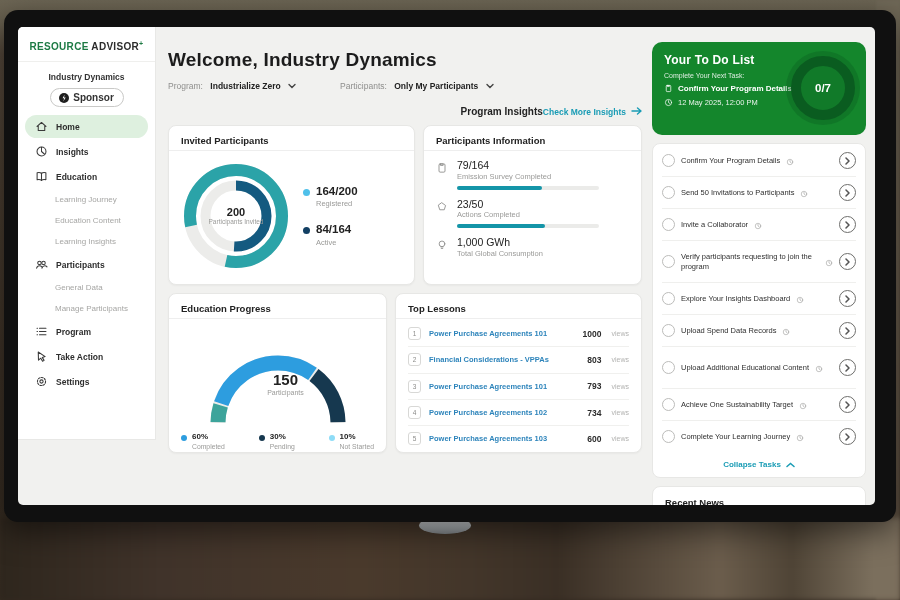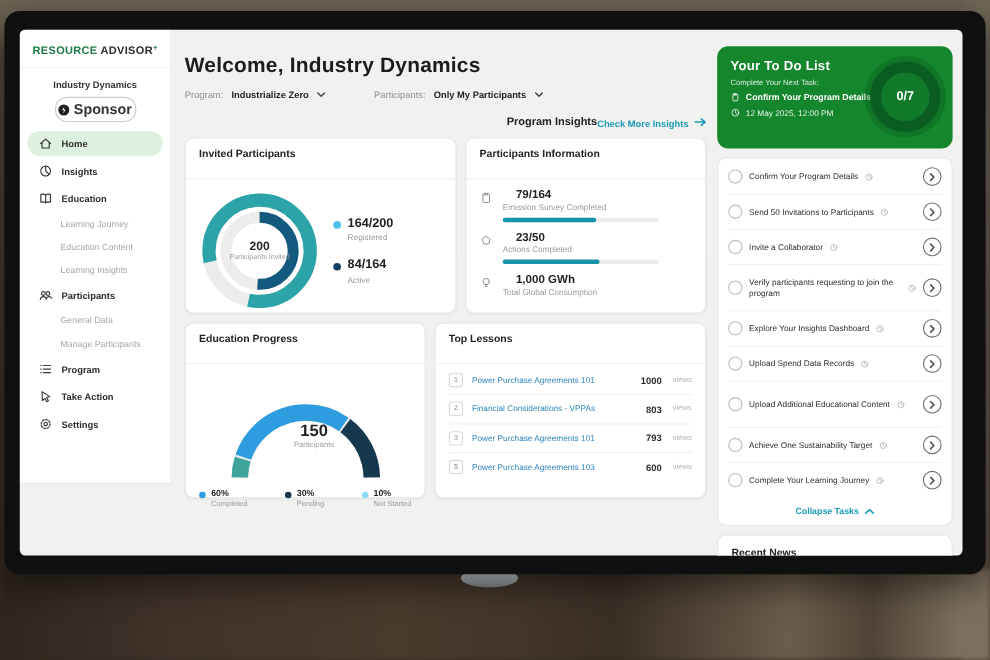--- a/index.html
+++ b/index.html
@@ -19,21 +19,21 @@
 
   
   .sidebar{position:absolute;left:0;top:0;width:137px;height:412px;background:#fff;
     border-right:1px solid #e8e8e6;border-bottom:1px solid #e8e8e6;}
   .logo{padding:13px 6px 9px;text-align:center;font-size:10px;font-weight:bold;letter-spacing:.3px;
     border-bottom:1px solid #efefed;}
   .logo .lg-g{color:#1d7a44}.logo .lg-d{color:#2c2c2c}
   .logo sup{color:#1d7a44;font-size:7px}
   .org{text-align:center;font-size:8.5px;font-weight:700;color:#333;margin-top:10px;}
   .sponsor{margin:6px auto 4px;width:62px;border:1px solid #c9c9c7;border-radius:11px;padding:3px 5px;
-    display:flex;gap:4px;align-items:center;justify-content:center;font-size:13px;font-weight:700;color:#333;background:#fff;}
+    display:flex;gap:4px;align-items:center;justify-content:center;font-size:10px;font-weight:700;color:#333;background:#fff;}
   .sp-dot{width:10px;height:10px;border-radius:50%;background:#1e1e1e;display:flex;align-items:center;justify-content:center;flex:none;}
   .nav{margin-top:8px;}
   .nav-item{display:flex;align-items:center;gap:8px;padding:5px 10px;margin:2px 7px;font-size:8.5px;
     font-weight:700;color:#2e2e2e;border-radius:14px;cursor:pointer;}
   .nav-item.sub{padding-left:30px;color:#a6a6a4;font-weight:400;font-size:8px;}
   .nav-item.active{background:#def0df;}
   .nav-ic{width:13px;height:13px;flex:none;display:flex;}
   .nav-ic svg{width:13px;height:13px;stroke:#3a3a3a;stroke-width:1.3;fill:none;stroke-linecap:round;stroke-linejoin:round;}
 
   
@@ -43,42 +43,42 @@
   .f-label{color:#8f8f8d;margin-right:5px;}
   .f-value{font-weight:700;color:#222;}
   .chev{display:inline-block;margin-left:5px;}
   .chev svg{width:8px;height:6px;stroke:#444;stroke-width:1.4;fill:none;stroke-linecap:round;}
   .sec-row{display:flex;justify-content:flex-end;align-items:center;margin-top:15px;}
   .sec-title{font-size:10px;font-weight:700;color:#222;}
   .sec-link{font-size:8.5px;font-weight:700;color:#1a9cb5;display:flex;align-items:center;gap:5px;cursor:pointer;}
   .arrow svg{width:11px;height:8px;stroke:#1a9cb5;stroke-width:1.4;fill:none;stroke-linecap:round;stroke-linejoin:round;}
   .cards{display:flex;gap:8px;margin-top:8px;}
   .card{background:#fff;border:1px solid #e7e7e5;border-radius:8px;box-shadow:0 1px 2px rgba(0,0,0,.04);height:160px;box-sizing:border-box;}
-  .card-h{padding:9px 12px 16px;font-size:9.5px;font-weight:700;color:#222;border-bottom:1px solid #eee;}
+  .card-h{padding:9px 12px 4px;font-size:9.5px;font-weight:700;color:#222;border-bottom:1px solid #eee;}
 
   
   .c-invited{width:247px;}
   .inv-body{display:flex;align-items:center;padding:6px 8px;gap:8px;}
   .donut-wrap{position:relative;width:118px;height:118px;flex:none;}
   .donut-center{position:absolute;inset:0;display:flex;flex-direction:column;align-items:center;justify-content:center;text-align:center;}
   .dc-value{font-size:11px;font-weight:800;color:#222;}
   .dc-label{font-size:6.5px;color:#9a9a98;width:56px;line-height:1.3;}
   .legend-col{display:flex;flex-direction:column;gap:16px;}
   .leg-item{display:flex;gap:6px;align-items:flex-start;}
   .leg-dot{width:7px;height:7px;border-radius:50%;margin-top:3px;flex:none;}
   .leg-value{font-size:11.5px;font-weight:800;color:#222;line-height:1;}
   .leg-label{font-size:7.5px;color:#9a9a98;margin-top:2px;}
 
   
   .c-info{width:219px;}
   .info-body{padding:9px 12px;}
   .info-row{display:flex;gap:8px;margin-bottom:9px;}
   .info-ic{width:13px;padding-top:2px;flex:none;display:flex;}
   .info-ic svg{width:12px;height:12px;stroke:#8f8f8d;stroke-width:1.2;fill:none;stroke-linecap:round;stroke-linejoin:round;}
-  .info-value{font-size:10.5px;font-weight:700;color:#222;line-height:1.1;margin-left:12px;}
+  .info-value{font-size:10.5px;font-weight:400;color:#222;line-height:1.1;}
   .info-label{font-size:7.5px;color:#9a9a98;margin-top:0;}
   .bar{width:142px;height:4px;background:#ebebe9;border-radius:2px;margin-top:5px;}
   .bar-fill{height:100%;background:#1495a8;border-radius:2px;}
 
   
   .c-edu{width:219px;}
   .gauge-wrap{position:relative;width:174px;height:100px;margin:10px auto 0;}
   .gauge-center{position:absolute;left:16px;right:0;top:42px;text-align:center;}
   .gc-value{font-size:15px;font-weight:800;color:#222;}
   .gc-label{font-size:7px;color:#9a9a98;margin-top:1px;}
@@ -88,21 +88,21 @@
   .gl-value{font-size:8px;font-weight:800;color:#222;line-height:1;}
   .gl-label{font-size:6.8px;color:#9a9a98;margin-top:2px;}
 
   
   .c-lessons{width:247px;}
   .lesson-rows{padding:2px 12px 0;}
   .lesson-row{display:flex;align-items:center;gap:8px;height:25.3px;border-bottom:1px solid #f0f0ee;}
   .lesson-row:last-child{border-bottom:none;}
   .rank{width:11px;height:11px;border:1px solid #d8d8d6;border-radius:3px;color:#8b8b89;font-size:6.5px;
     display:flex;align-items:center;justify-content:center;flex:none;}
-  .l-title{flex:1;font-size:7.5px;font-weight:400;color:#2d84bb;white-space:nowrap;overflow:hidden;cursor:pointer;}
+  .l-title{flex:1;font-size:7.5px;font-weight:700;color:#2d84bb;white-space:nowrap;overflow:hidden;cursor:pointer;}
   .l-views{font-size:8.5px;font-weight:800;color:#2b2b2b;}
   .l-suffix{font-size:7px;color:#b3b3b1;margin-left:2px;}
 
   
   .right{position:absolute;left:634px;top:15px;width:214px;}
   .todo-green{position:relative;background:#14862c;border-radius:10px;height:93px;color:#fff;padding:11px 12px;box-sizing:border-box;}
   .tg-title{font-size:12px;font-weight:800;letter-spacing:.2px;}
   .tg-sub{font-size:7px;color:rgba(255,255,255,.85);margin-top:5px;}
   .tg-row{display:flex;align-items:center;gap:5px;margin-top:5px;}
   .tg-row svg{width:9px;height:9px;stroke:#fff;stroke-width:1.3;fill:none;stroke-linecap:round;stroke-linejoin:round;flex:none;}
@@ -434,20 +434,26 @@
                   <span class="l-views">803</span>
                   <span class="l-suffix">views</span>
                 </div>
                 <div class="lesson-row">
                   <span class="rank">3</span>
                   <span class="l-title">Power Purchase Agreements 101</span>
                   <span class="l-views">793</span>
                   <span class="l-suffix">views</span>
                 </div>
                 <div class="lesson-row">
+                  <span class="rank">4</span>
+                  <span class="l-title">Power Purchase Agreements 102</span>
+                  <span class="l-views">734</span>
+                  <span class="l-suffix">views</span>
+                </div>
+                <div class="lesson-row">
                   <span class="rank">5</span>
                   <span class="l-title">Power Purchase Agreements 103</span>
                   <span class="l-views">600</span>
                   <span class="l-suffix">views</span>
                 </div>
               </div>
           </div>
         </div>
       </div>
 

